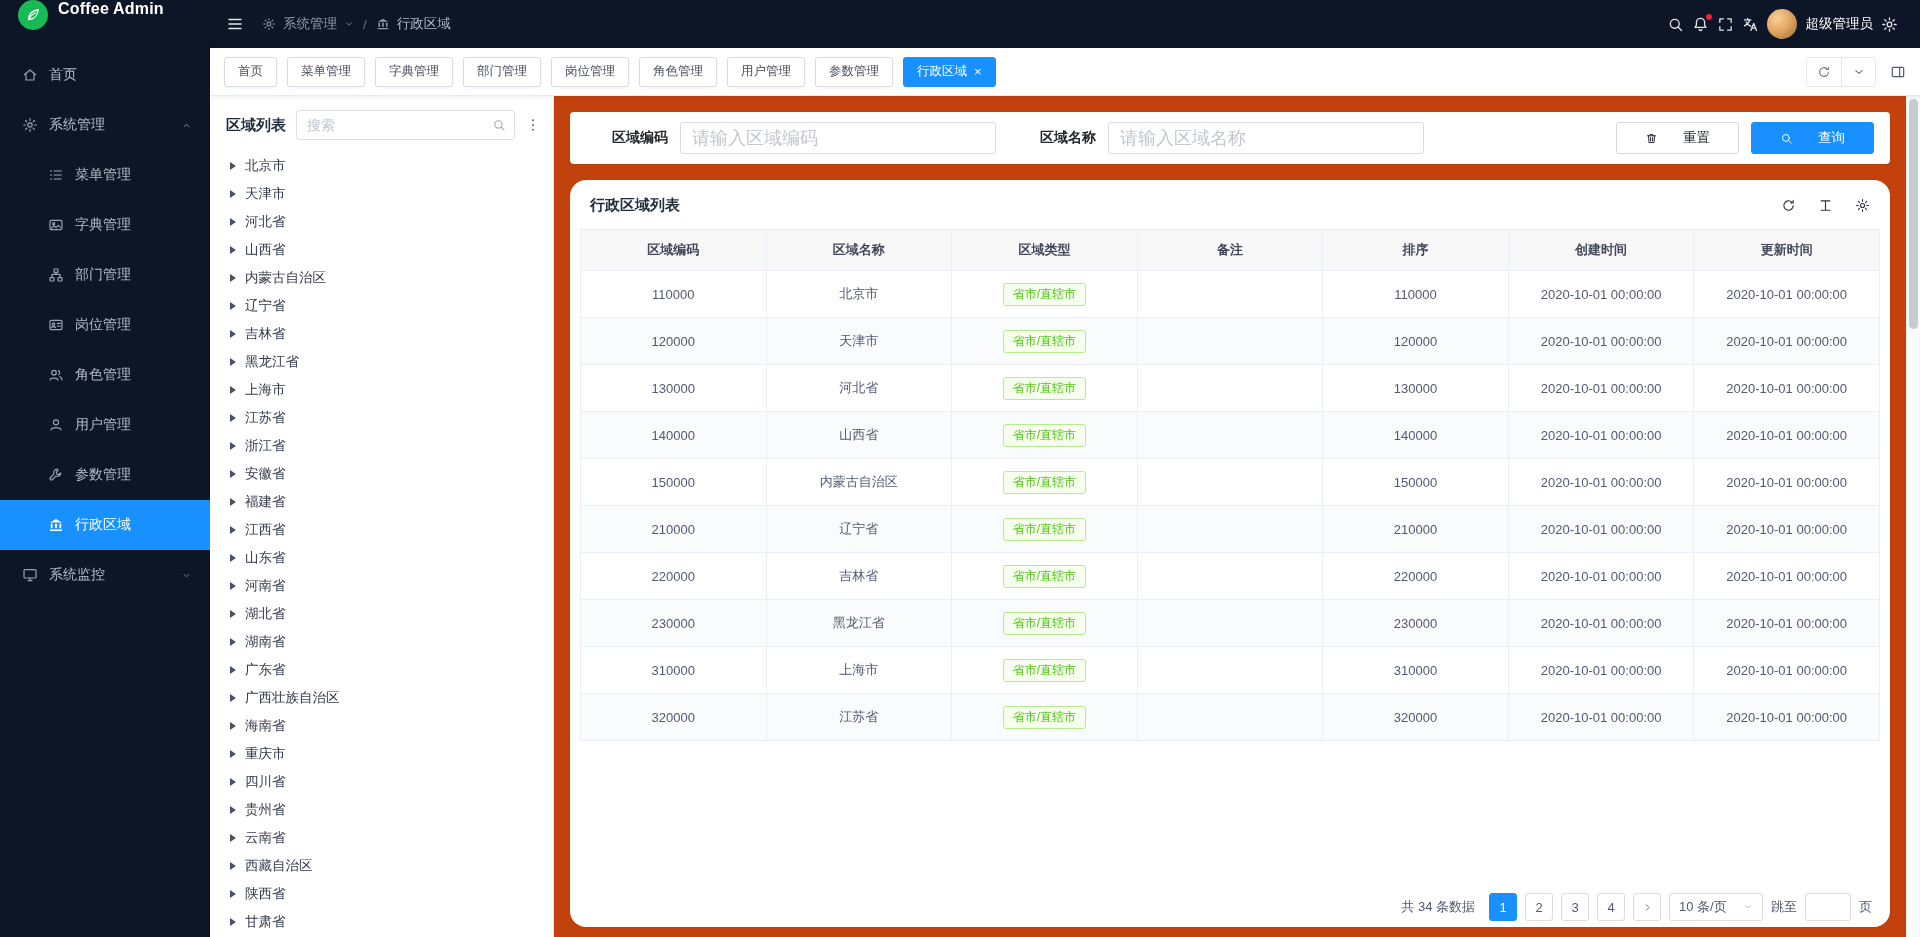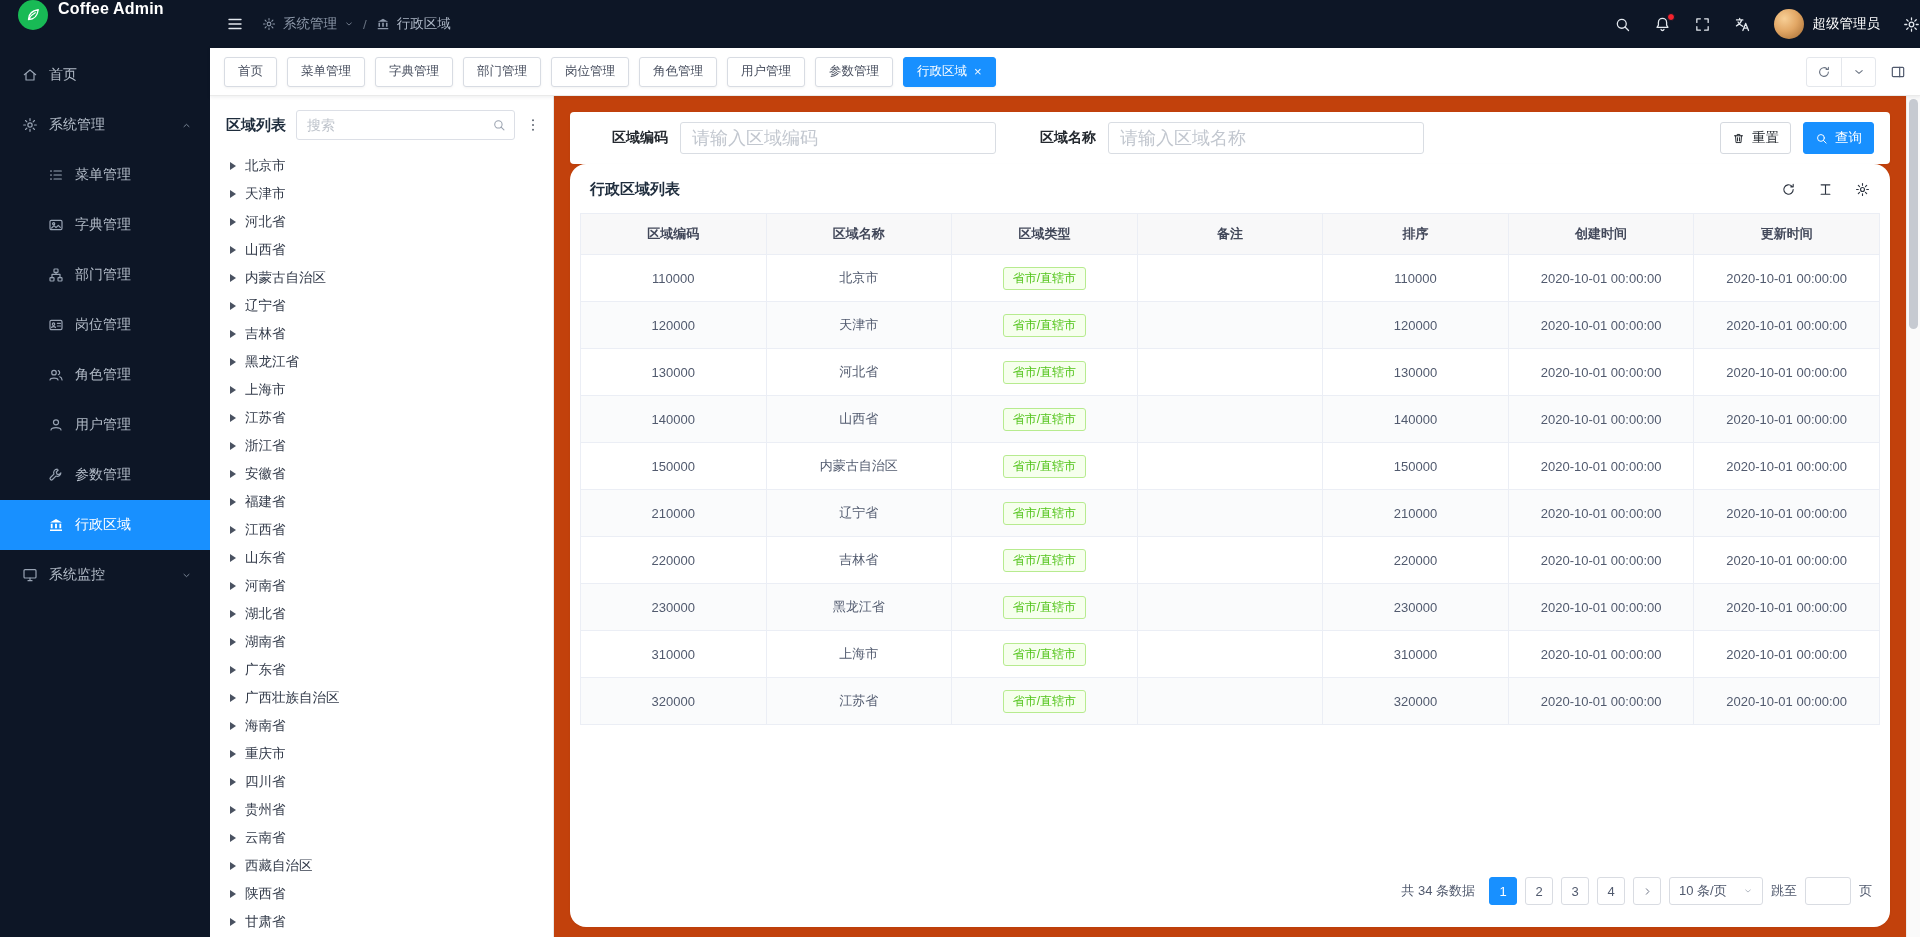--- a/index.html
+++ b/index.html
@@ -18,21 +18,21 @@
   .logo-badge{width:30px;height:30px;border-radius:50%;background:#18ba55;display:flex;align-items:center;justify-content:center;color:#fff;font-size:18px}
   .logo-text{color:#fff;font-size:16px;font-weight:700;letter-spacing:.2px}
   .icon-btn{display:inline-flex;align-items:center;justify-content:center;font-size:17px;position:relative}
   .topbar .icon-btn{color:#e3e8ee}
   .hamburger{margin-left:16px;font-size:18px}
   .breadcrumb{display:flex;align-items:center;gap:7px;margin-left:18px;color:#8e99aa;font-size:13.5px}
   .breadcrumb .bc-ic{font-size:14px;color:#8e99aa}
   .breadcrumb .sm{font-size:10px}
   .bc-sep{color:#66707f;margin:0 2px}
   .bc-current{color:#aeb8c7}
-  .top-right{margin-left:auto;display:flex;align-items:center;gap:23px;}
+  .top-right{margin-left:auto;display:flex;align-items:center;gap:8px;padding-right:22px}
   .bell .dot{position:absolute;top:-3px;right:-4px;width:8px;height:8px;border-radius:50%;background:#f5222d;border:1px solid #0d1626}
   .user{display:flex;align-items:center;gap:9px;cursor:pointer}
   .avatar{width:30px;height:30px;border-radius:50%;background:radial-gradient(circle at 35% 32%,#f7cf96 0%,#e2a765 45%,#b97f43 80%,#8f6232 100%)}
   .user-name{color:#fff;font-size:13.5px}
 
   
   .body-row{flex:1;display:flex;min-height:0}
   .sidebar{width:210px;background:#0d1626;flex:none;padding-top:2px;overflow:hidden}
   .side-item{height:50px;display:flex;align-items:center;gap:11px;padding:0 18px 0 22px;color:#b3bcc8;font-size:14px;cursor:pointer}
   .side-item .ic{font-size:16px;color:#98a3b3}
@@ -71,27 +71,27 @@
 
   .main{flex:1;min-width:0;display:flex;flex-direction:column;padding:16px 16px 10px;background:#c2410c}
 
   
   .filter-card{height:52px;background:#fff;border-radius:4px;box-shadow:0 1px 3px rgba(0,0,0,.04);display:flex;align-items:center;padding:0 16px;flex:none}
   .f-label{font-size:14px;color:#24292f;font-weight:700;margin-left:44px;margin-right:12px;white-space:nowrap}
   .f-label.first{margin-left:26px}
   .f-input{width:316px;height:32px;border:1px solid #d9dde3;border-radius:3px;padding:0 11px;font-size:18px;color:#333;background:#fff}
   .f-input::placeholder{color:#c2c7cf}
   .f-spacer{flex:1}
-  .btn{height:32px;padding:0 11px;border-radius:3px;font-size:13.5px;display:inline-flex;align-items:center;gap:7px}
+  .btn{height:32px;padding:0 28px;border-radius:3px;font-size:13.5px;display:inline-flex;align-items:center;gap:25px}
   .btn i{font-size:13px}
   .btn-plain{background:#fff;border:1px solid #d5d9df;color:#24292f}
   .btn-primary{background:#1890ff;border:1px solid #1890ff;color:#fff;margin-left:12px}
 
   
-  .table-card{flex:1;background:#fff;border-radius:16px;box-shadow:0 1px 3px rgba(0,0,0,.04);display:flex;flex-direction:column;min-height:0;padding:14px 10px 16px}
+  .table-card{flex:1;margin-top:16px;background:#fff;border-radius:16px;box-shadow:0 1px 3px rgba(0,0,0,.04);display:flex;flex-direction:column;min-height:0;padding:14px 10px 0}
   .card-head{display:flex;align-items:center;padding:2px 10px 14px;flex:none}
   .card-title{font-size:15px;font-weight:700;color:#1f2d3d}
   .card-tools{margin-left:auto;display:flex;align-items:center;gap:22px}
   .card-tools .icon-btn{color:#2d3440;font-size:15px}
   .table-wrap{flex:none}
   table{width:100%;border-collapse:collapse;table-layout:fixed;font-size:13px}
   th,td{border:1px solid #ebeef5;text-align:center;overflow:hidden;white-space:nowrap}
   th{height:41px;background:#f8f8f9;color:#42485a;font-weight:700}
   td{height:47px;color:#515a6e}
   tbody tr:nth-child(even) td{background:#fafbfc}

